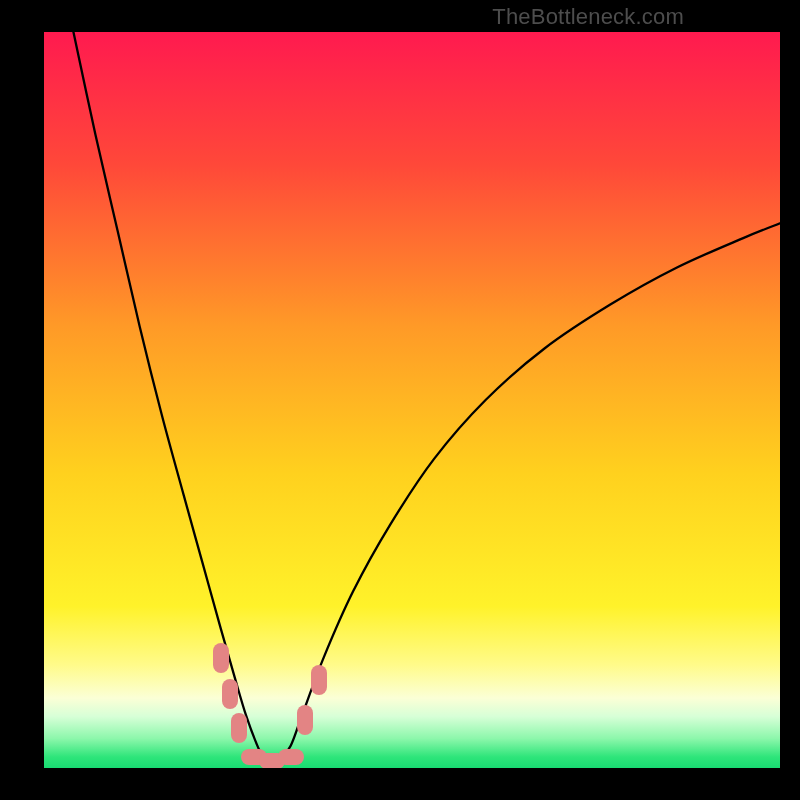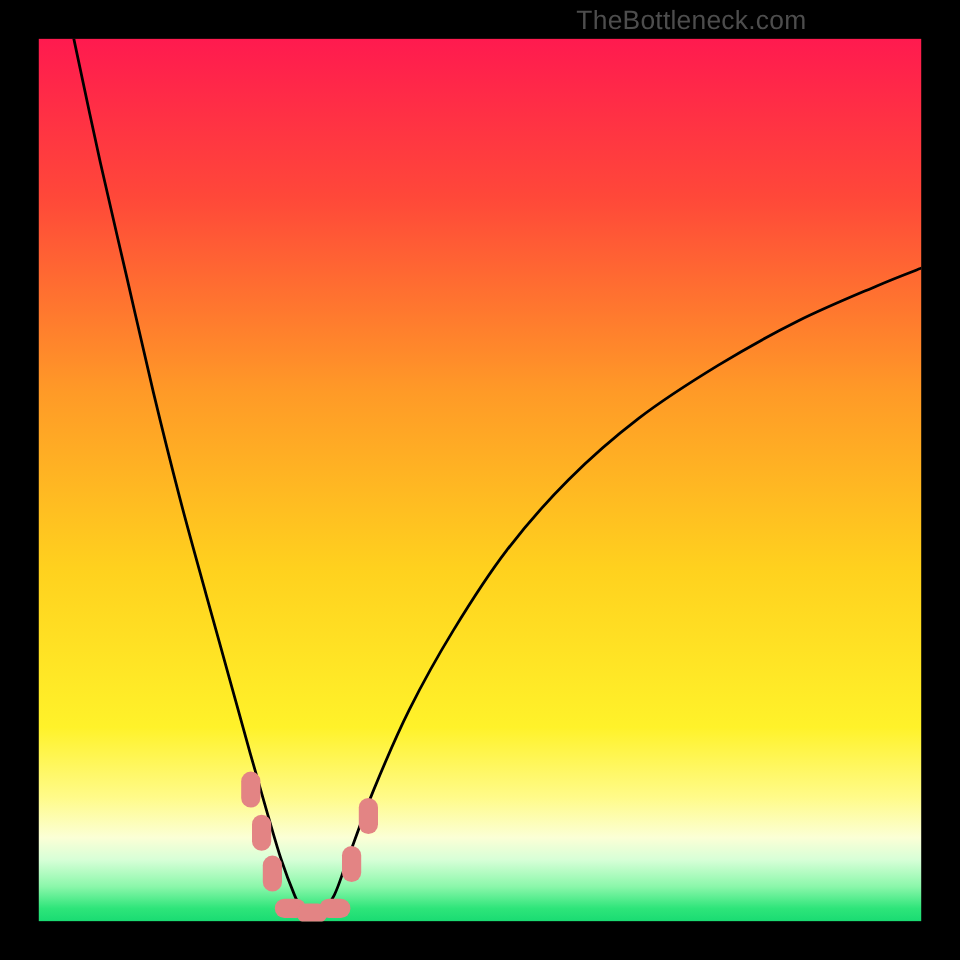--- a/index.html
+++ b/index.html
@@ -6,21 +6,21 @@
     margin: 0;
     padding: 0;
     width: 800px;
     height: 800px;
     overflow: hidden;
     background: #000;
     font-family: Arial, Helvetica, sans-serif;
   }
   .frame {
     position: absolute;
-    top: 0; left: 0;
+    top: 0; left: 12px;
     width: 684px;
     height: 800px;
     background: #000;
     border-radius: 26px;
   }
   .plot-area {
     position: absolute;
     top: 32px;
     left: 32px;
     width: 736px;

